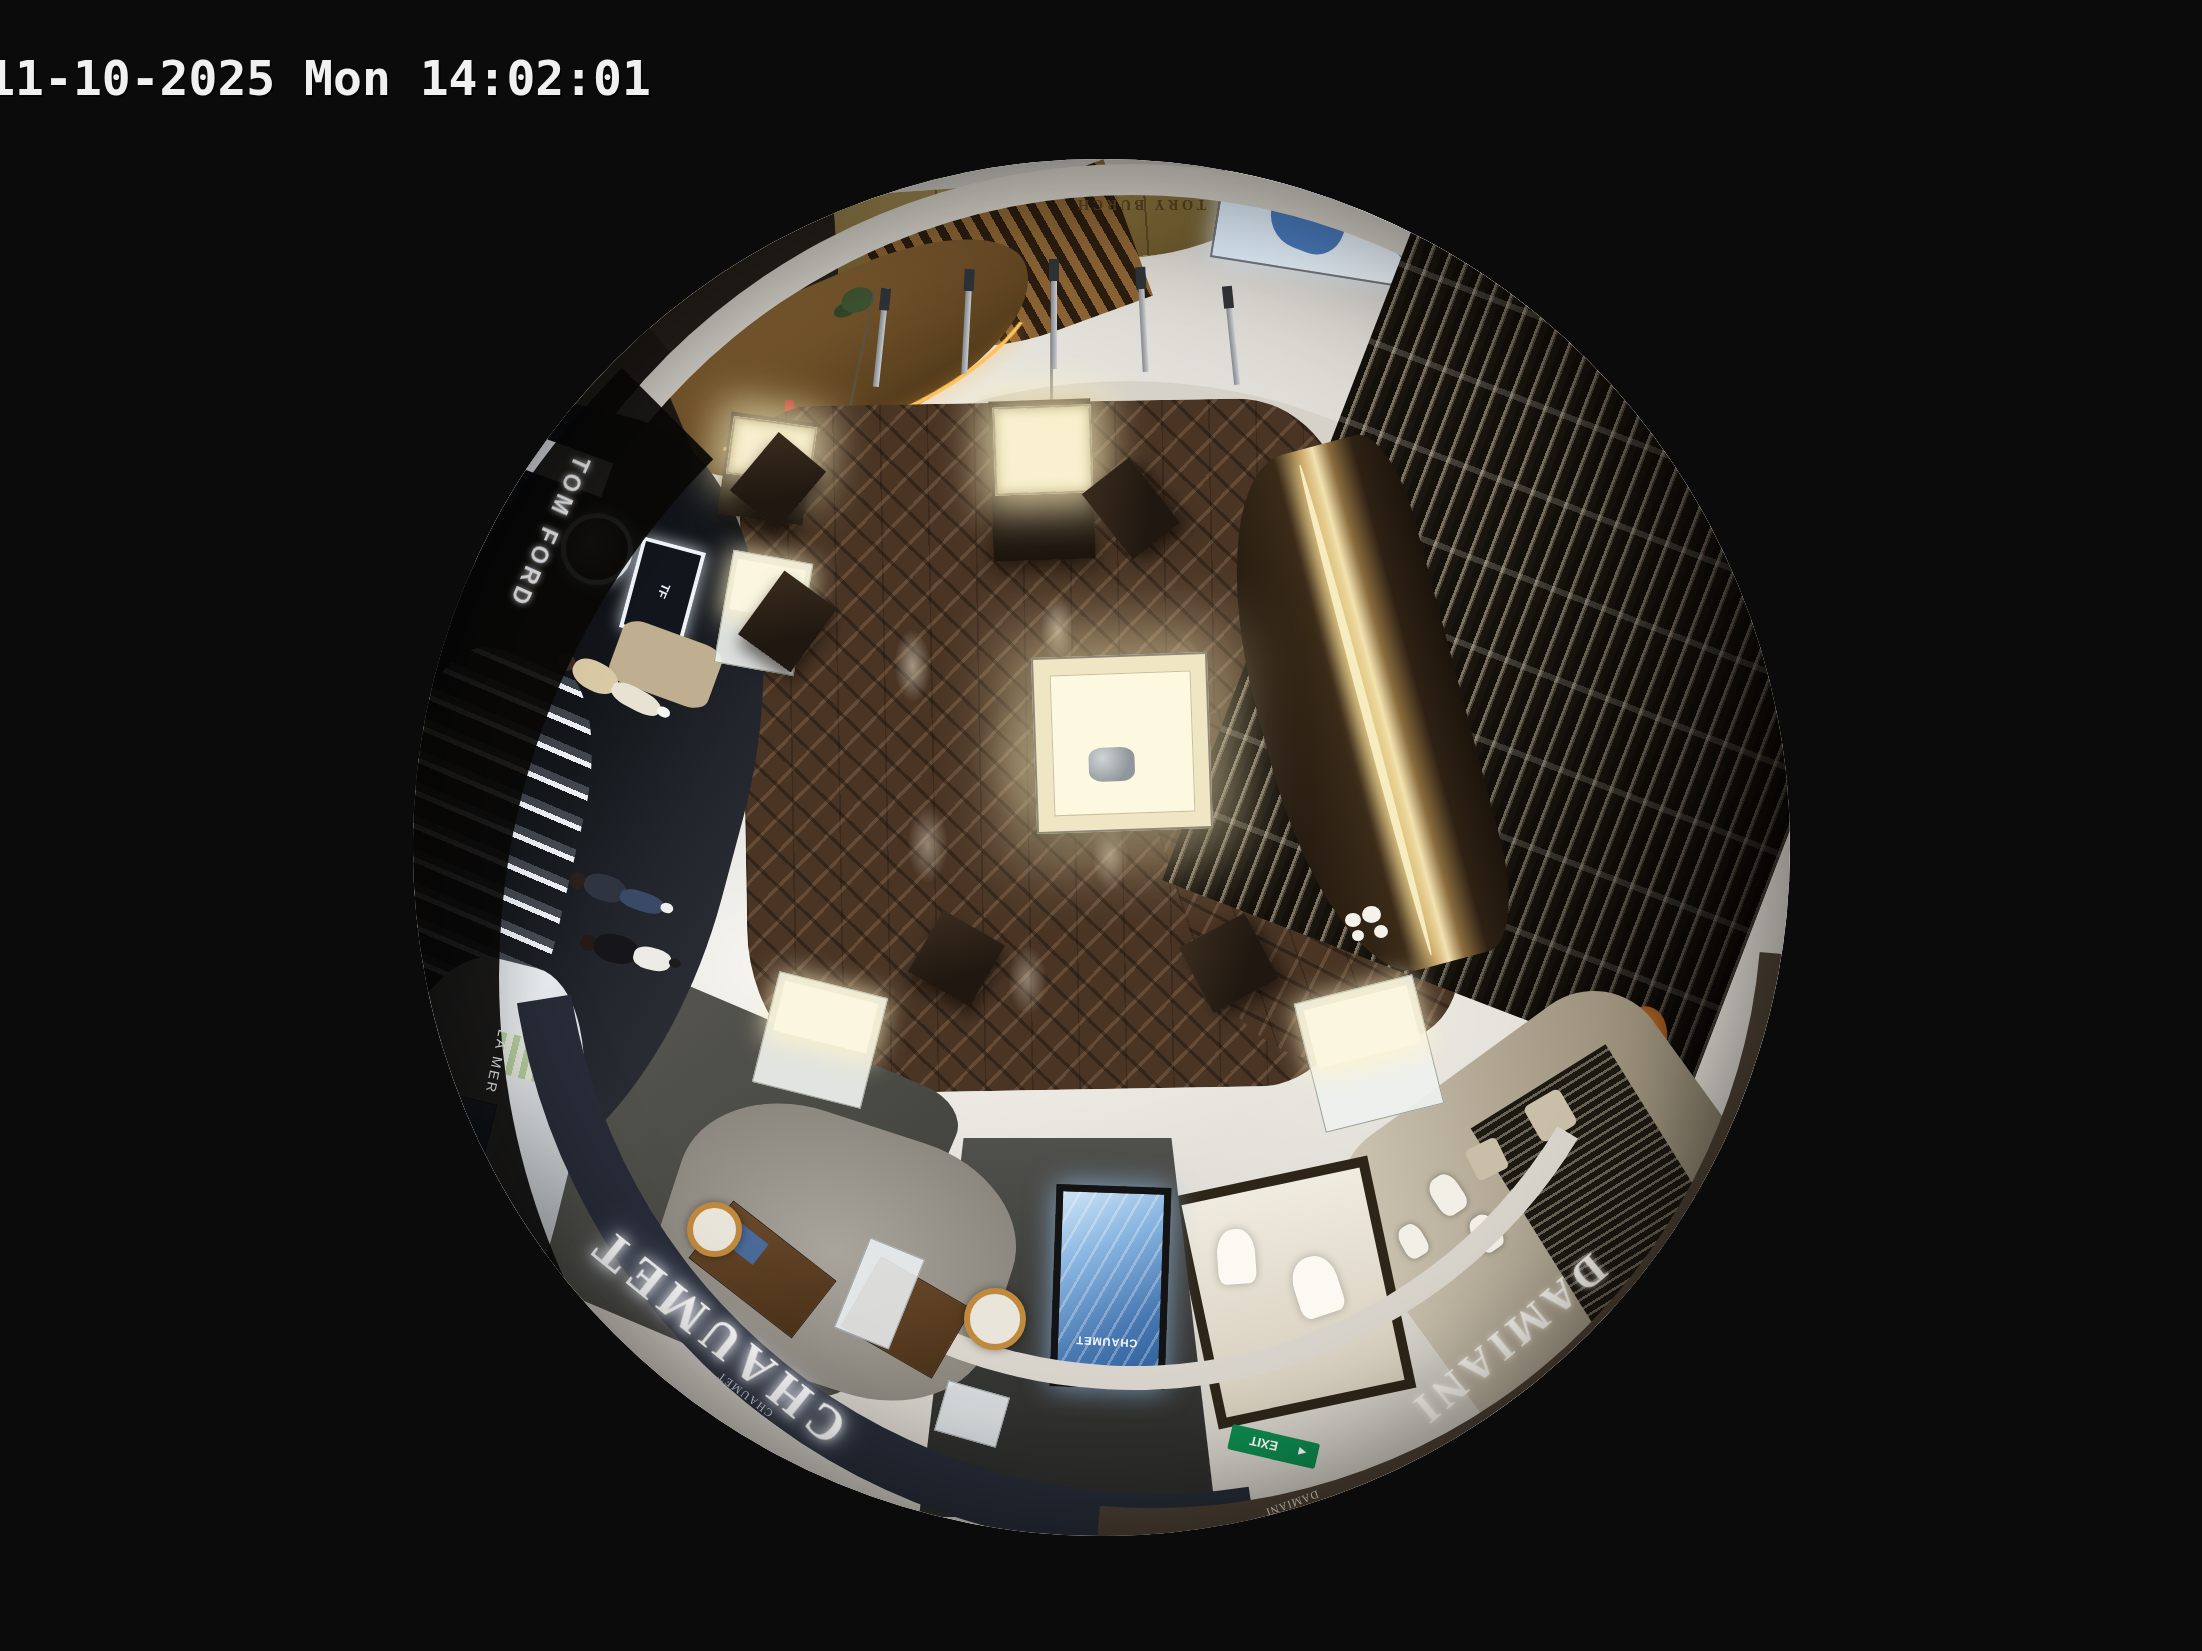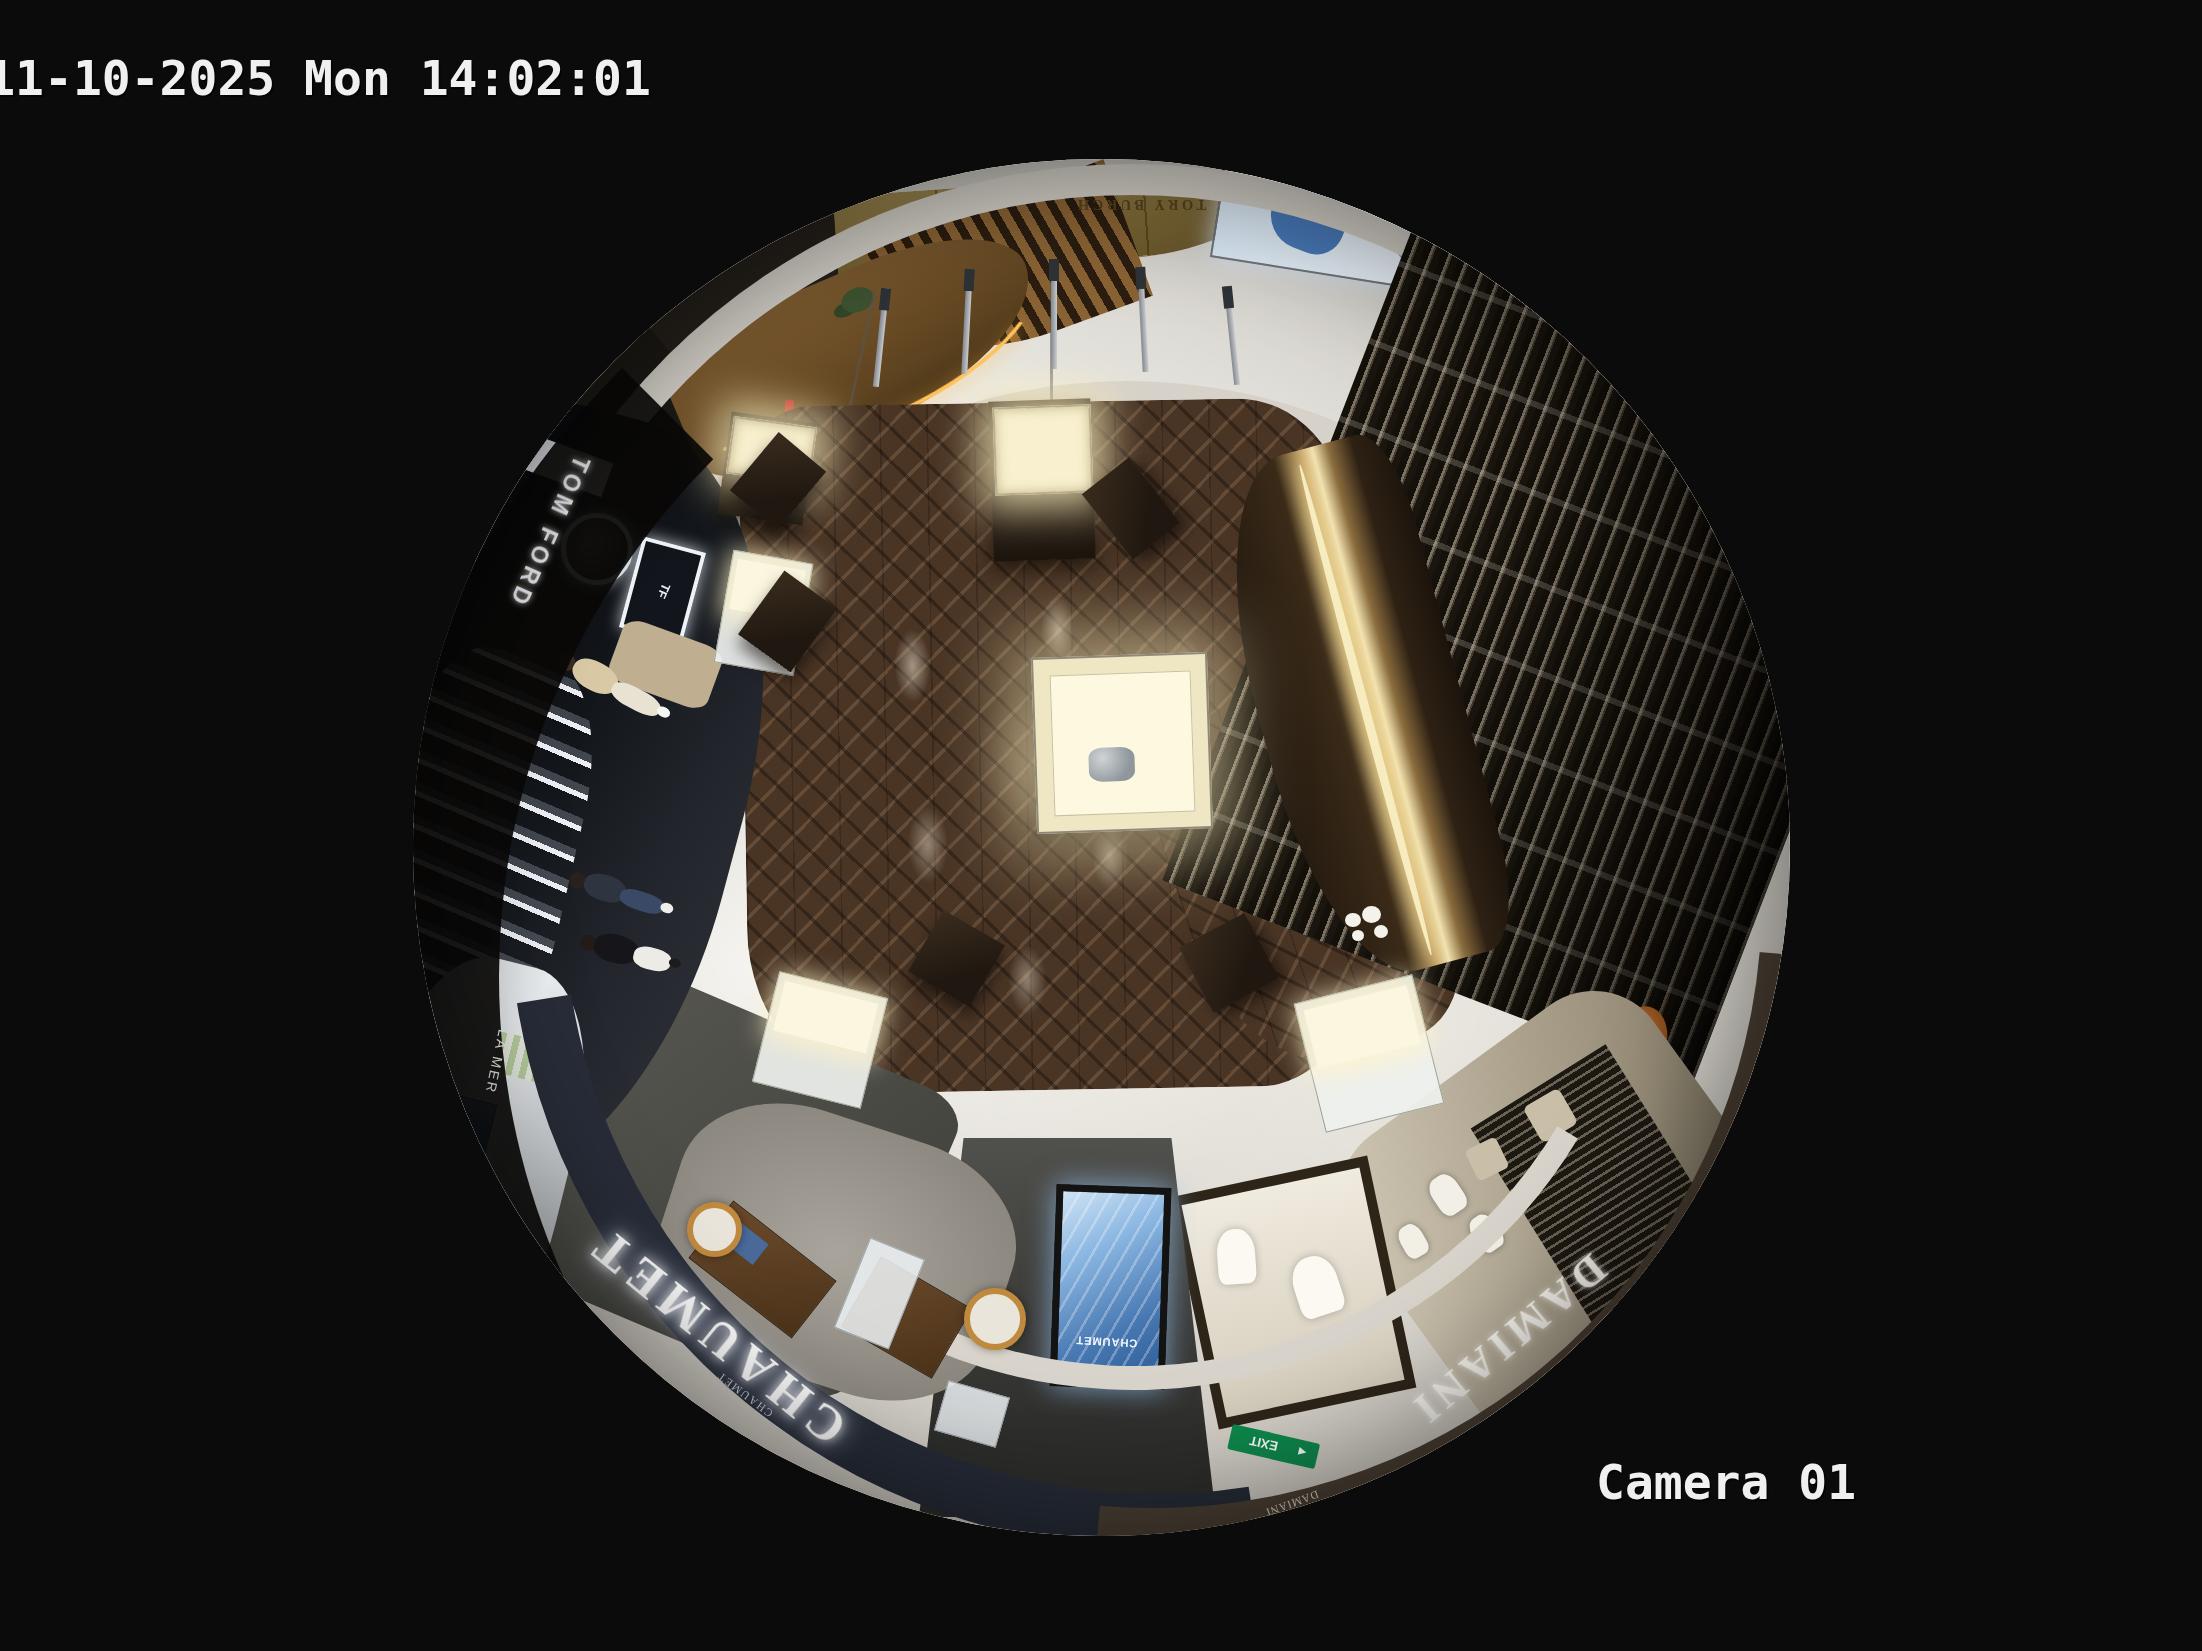--- a/index.html
+++ b/index.html
@@ -372,15 +372,14 @@
       <g transform="translate(1000,1496) rotate(193)">
         <rect x="-52" y="-15" width="104" height="30" rx="3" fill="#0e8a4d"></rect>
         <text class="t-exit" x="12" y="6">EXIT</text>
         <text class="t-exit" x="-34" y="6">◄</text>
       </g>
     </svg>
 
     <div class="vignette"></div>
   </div>
 
-  <div class="osd cam">Camera 01</div>
 </div>
 
 
 </body></html>

